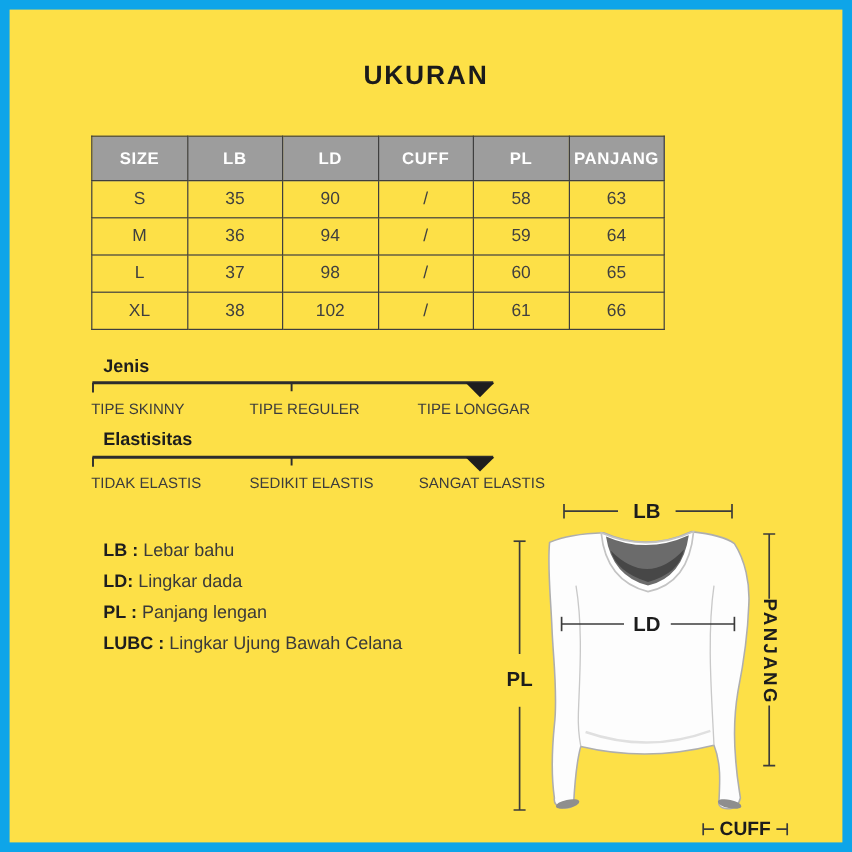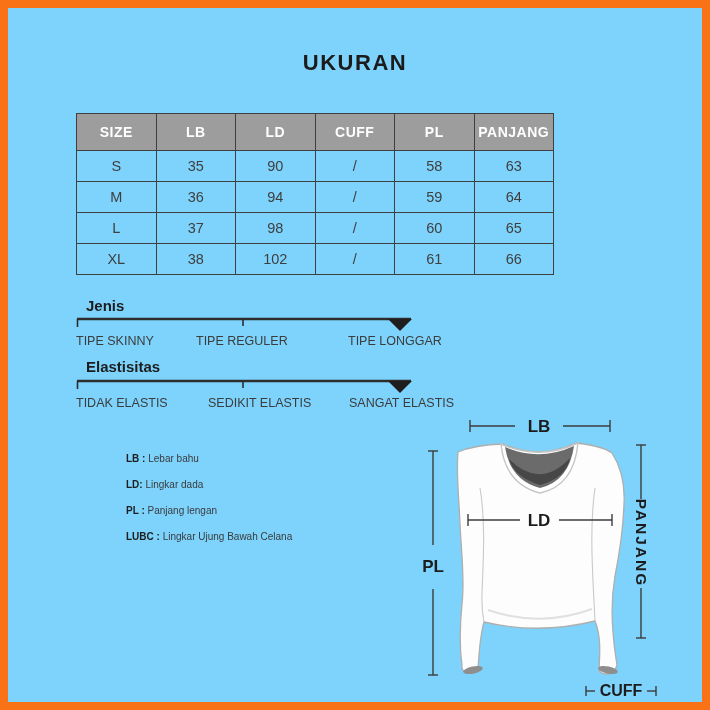--- a/index.html
+++ b/index.html
@@ -4,22 +4,22 @@
 <style>
   * { margin: 0; padding: 0; box-sizing: border-box; }
   html, body { background: #ffffff; }
   body {
     font-family: "Liberation Sans", sans-serif;
     width: 710px; height: 710px;
   }
   .frame {
     position: relative;
     width: 710px; height: 710px;
-    border: 8px solid #f97316;
-    background: #7dd3fc;
+    border: 8px solid #0ea5e9;
+    background: #fde047;
     overflow: hidden;
   }
   .page-title {
     position: absolute; top: 42px; left: 0; width: 100%;
     text-align: center;
     font-size: 22px; font-weight: bold; letter-spacing: 1.5px;
     color: #1b1b1b;
   }
   
   table.size-table {
@@ -43,21 +43,21 @@
   .scale-svg { position: absolute; left: 68px; }
   .scale-label {
     position: absolute;
     font-size: 12.5px; color: #3c3c3c; white-space: nowrap;
   }
   
   .legend {
     position: absolute; left: 78px; top: 438px;
     list-style: none;
   }
-  .legend li { font-size: 10px; color: #3a3a3a; line-height: 26px; margin-left: 40px; }
+  .legend li { font-size: 15px; color: #3a3a3a; line-height: 26px; }
   .legend .abbr { font-weight: bold; color: #1e1e1e; }
   
   .footnote {
     position: absolute; left: 72px; top: 621px;
     font-size: 13px; color: #4c4c4c; line-height: 19px;
   }
   .footnote .star { font-weight: bold; color: #111111; }
   
   .illustration { position: absolute; left: 408px; top: 396px; }
   .measure-line { stroke: #3b3b3b; stroke-width: 1.4; }
@@ -121,21 +121,21 @@
   </table>
 
   <div class="scale-heading" style="top:289px">Jenis</div>
   <svg class="scale-svg" style="top:309px" width="336" height="17" viewBox="0 0 336 17">
     <line x1="1" y1="2" x2="335" y2="2" stroke="#2d2d2d" stroke-width="2.4"></line>
     <line x1="1.5" y1="2" x2="1.5" y2="10" stroke="#2d2d2d" stroke-width="1.6"></line>
     <line x1="167" y1="2" x2="167" y2="9" stroke="#2d2d2d" stroke-width="1.6"></line>
     <polygon points="312,2 336,2 324,14" fill="#1e1e1e"></polygon>
   </svg>
   <span class="scale-label" style="left:68px;  top:326px">TIPE SKINNY</span>
-  <span class="scale-label" style="left:188px; top:326px">TIPE REGULER</span>
+  <span class="scale-label" style="left:200px; top:326px">TIPE REGULER</span>
   <span class="scale-label" style="left:340px; top:326px">TIPE LONGGAR</span>
 
   <div class="scale-heading" style="top:350px">Elastisitas</div>
   <svg class="scale-svg" style="top:371px" width="336" height="17" viewBox="0 0 336 17">
     <line x1="1" y1="2" x2="335" y2="2" stroke="#2d2d2d" stroke-width="2.4"></line>
     <line x1="1.5" y1="2" x2="1.5" y2="10" stroke="#2d2d2d" stroke-width="1.6"></line>
     <line x1="167" y1="2" x2="167" y2="9" stroke="#2d2d2d" stroke-width="1.6"></line>
     <polygon points="312,2 336,2 324,14" fill="#1e1e1e"></polygon>
   </svg>
   <span class="scale-label" style="left:68px;  top:388px">TIDAK ELASTIS</span>

